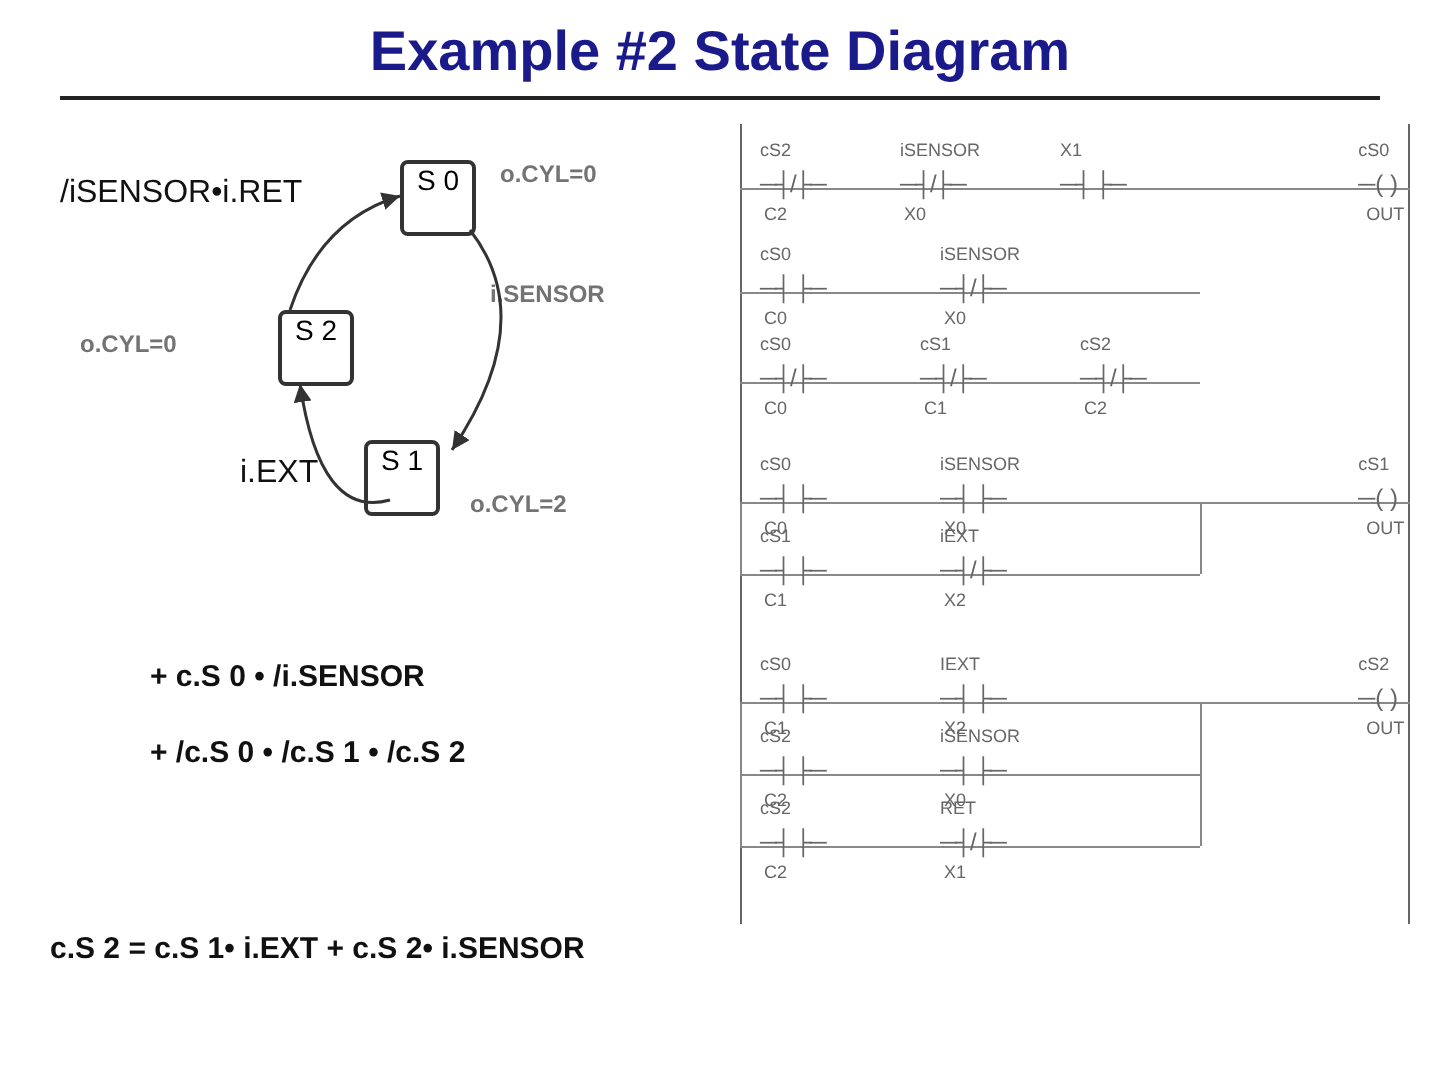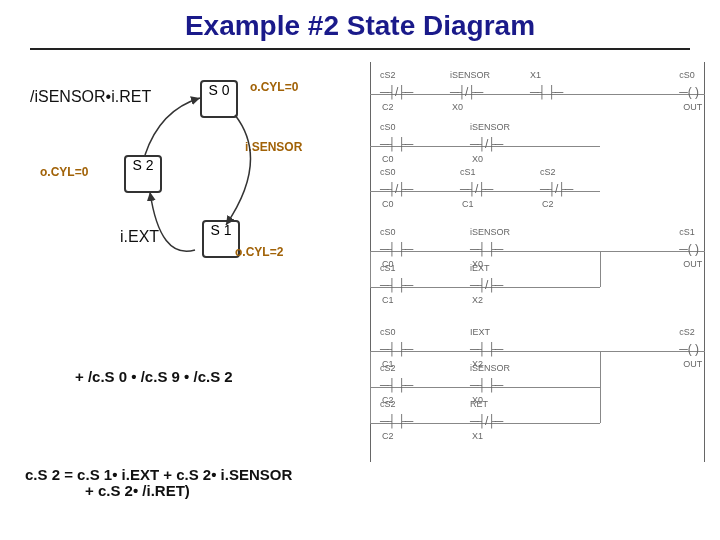--- a/index.html
+++ b/index.html
@@ -3,21 +3,21 @@
 <meta charset="utf-8">
 <style>
   html,body{margin:0;padding:0;width:720px;height:540px;background:#fff;font-family:Arial,Helvetica,sans-serif;overflow:hidden}
   .slide{position:relative;width:720px;height:404px}
   .title{position:absolute;top:10px;left:0;width:100%;text-align:center;font-size:28px;font-weight:bold;color:#1a1a8a}
   .rule{position:absolute;top:48px;left:30px;width:660px;height:0;border-top:2px solid #222}
   
   .state-diag{position:absolute;top:60px;left:10px;width:340px;height:200px}
   .state{position:absolute;width:34px;height:34px;border:2px solid #333;border-radius:4px;background:#fff;display:flex;justify-content:center;font-size:14px}
   .lbl{position:absolute;font-size:16px;color:#111;white-space:nowrap}
-  .lblb{position:absolute;font-size:12px;color:#a16207;font-weight:bold;white-space:nowrap}
+  .lblb{position:absolute;font-size:12px;color:#737373;font-weight:bold;white-space:nowrap}
   
   .eqn{position:absolute;left:25px;font-size:15px;color:#111;font-weight:bold}
   
   .ladder{position:absolute;top:62px;left:370px;width:335px;height:400px}
   .rail{position:absolute;top:0;bottom:0;width:1px;background:#666}
   .rail.left{left:0}
   .rail.right{right:0}
   .rung{position:absolute;left:0;right:0;height:1px;background:#888}
   .contact{position:absolute;height:14px;display:flex;align-items:center}
   .contact .sym{font-size:12px;color:#666;letter-spacing:-1px;margin-top:10px}
@@ -34,24 +34,24 @@
 <body>
 
 <div class="slide">
   <div class="title">Example #2 State Diagram</div>
   <div class="rule"></div>
 
   <div class="state-diag">
     <div class="state" style="left:190px;top:20px">
         <span>S 0</span>
       </div>
-    <div class="state" style="left:114px;top:95px">
+    <div class="state" style="left:129px;top:95px">
         <span>S 2</span>
       </div>
-    <div class="state" style="left:192px;top:160px">
+    <div class="state" style="left:172px;top:160px">
         <span>S 1</span>
       </div>
 
     <div class="lbl" style="left:20px;top:28px">/iSENSOR•i.RET</div>
     <div class="lblb" style="left:240px;top:20px">o.CYL=0</div>
     <div class="lblb" style="left:235px;top:80px">i.SENSOR</div>
     <div class="lblb" style="left:30px;top:105px">o.CYL=0</div>
     <div class="lbl" style="left:110px;top:168px">i.EXT</div>
     <div class="lblb" style="left:225px;top:185px">o.CYL=2</div>
 
@@ -63,23 +63,23 @@
         </defs>
 
       <path d="M225,55 Q260,100 216,165" fill="none" stroke="#333" stroke-width="1.5" marker-end="url(#ah)"></path>
 
       <path d="M185,190 Q150,200 140,132" fill="none" stroke="#333" stroke-width="1.5" marker-end="url(#ah)"></path>
 
       <path d="M135,95 Q150,50 190,38" fill="none" stroke="#333" stroke-width="1.5" marker-end="url(#ah)"></path>
     </svg>
   </div>
 
-  <div class="eqn" style="top:368px;left:75px">+ /c.S 0 • /c.S 9 • /c.S 2</div>
+  <div class="eqn" style="top:330px;left:75px">+ c.S 0 • /i.SENSOR</div>
+  <div class="eqn" style="top:368px;left:75px">+ /c.S 0 • /c.S 1 • /c.S 2</div>
   <div class="eqn" style="top:466px">c.S 2 = c.S 1• i.EXT + c.S 2• i.SENSOR</div>
-  <div class="eqn" style="top:482px;left:85px">+ c.S 2• /i.RET)</div>
 
   <div class="ladder" id="ladder">
     <div class="rail left"></div>
     <div class="rail right"></div>
   <div class="rung" style="top: 32px; left: 0px; width: 335px;"></div>
       <div class="contact" style="left: 10px; top: 18px;">
         <span class="nm">cS2</span>
         <span class="sym">─┤/├─</span>
         <span class="sub">C2</span>
       </div>

